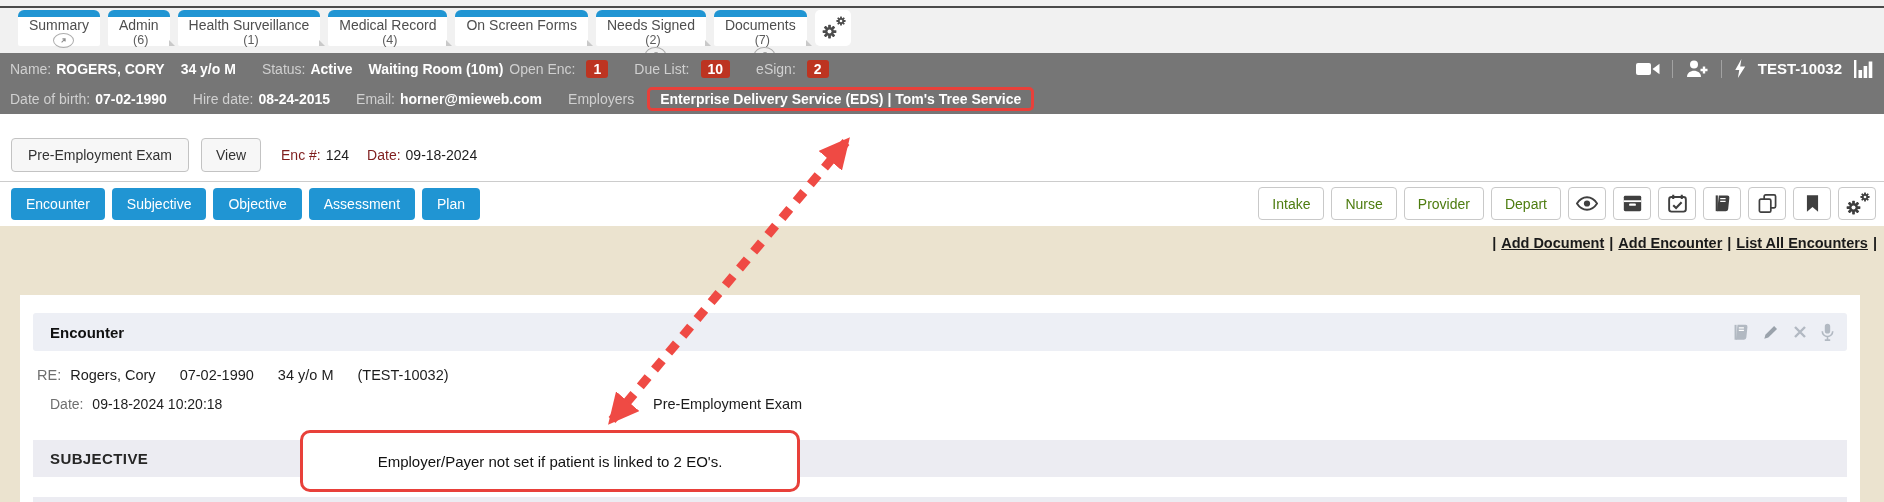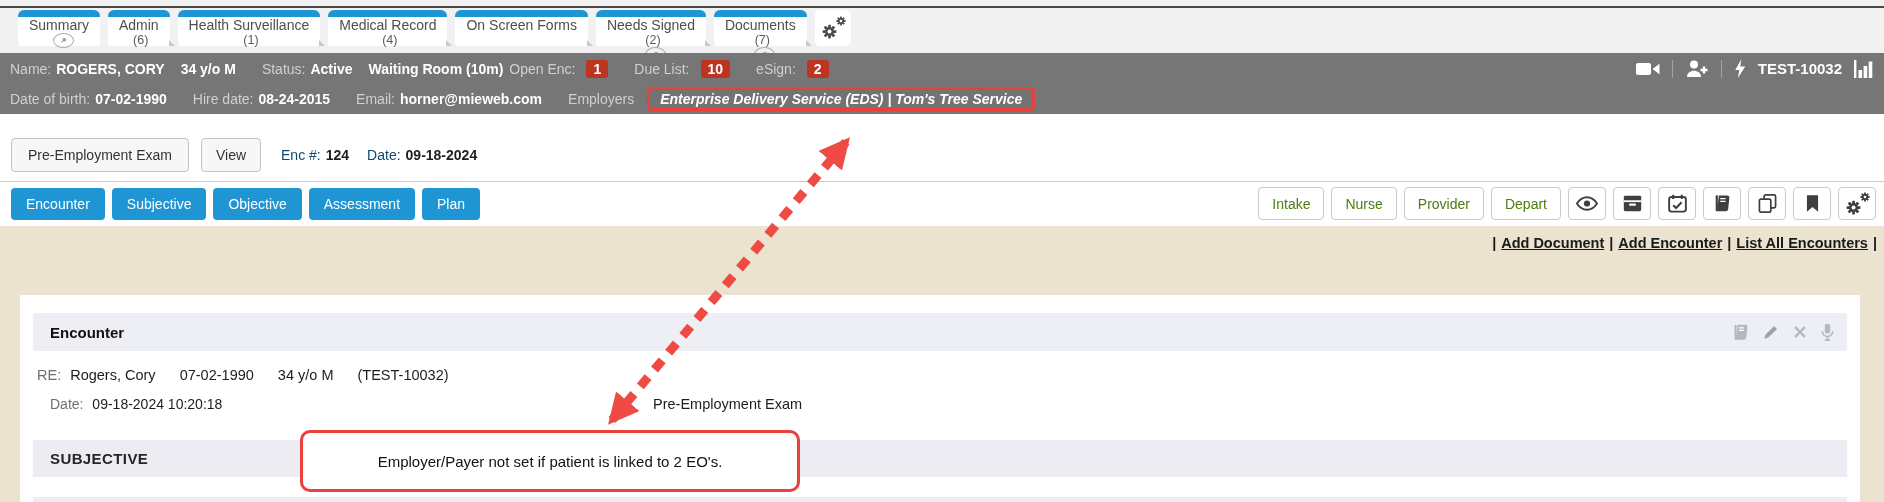--- a/index.html
+++ b/index.html
@@ -29,28 +29,28 @@
   .patientbar { position:absolute; top:53px; left:0; right:0; height:61px; background:#767676; color:#fff; font-size:14px; }
   .pb-row { position:relative; display:flex; align-items:center; height:30px; padding-left:10px; white-space:nowrap; }
   .pb-row.r1 { height:31px; }
   .pb-lbl { color:#d0d0d0; margin-right:5px; }
   .pb-val { color:#fff; font-weight:bold; }
   .gap-lg { margin-left:26px; } .gap-md { margin-left:16px; }
   .badge { display:inline-block; background:#bd3421; color:#fff; font-weight:bold; border-radius:3px; padding:1px 7px; margin-left:6px; cursor:pointer; }
   .pb-right { position:absolute; right:10px; top:0; height:31px; display:flex; align-items:center; gap:12px; color:#fff; }
   .pb-div { width:1px; height:18px; background:#a2a2a2; }
   .chart-id { font-weight:bold; font-size:15px; }
-  .emp-box { display:inline-block; border:3px solid #e8403a; border-radius:5px; padding:1px 10px; margin-left:8px; font-weight:bold; color:#fff; background:rgba(0,0,0,0.02);font-style:italic; }
+  .emp-box { display:inline-block; border:3px solid #e8403a; border-radius:5px; padding:1px 10px; margin-left:8px; font-weight:bold; color:#fff; background:rgba(0,0,0,0.02); }
 
   
   .encrow { position:absolute; top:114px; left:0; right:0; height:68px; background:#fff; border-bottom:1px solid #ccc; display:flex; align-items:flex-start; padding:24px 0 0 11px; }
   .btn-light { height:34px; background:#f7f7f7; border:1px solid #c3c3c3; border-radius:4px; color:#333; font-size:14px; padding:0 16px; display:flex; align-items:center; cursor:pointer; }
   .encrow .meta { display:flex; align-items:center; height:34px; margin-left:20px; font-size:14px; white-space:nowrap; }
-  .meta-lbl { color:#0c4a6e; margin-right:5px; }
-  .meta-val { color:#1d1d1d; font-weight:bold; }
+  .meta-lbl { color:#7f1d1d; margin-right:5px; }
+  .meta-val { color:#1d1d1d; font-weight:normal; }
 
   
   .navrow { position:absolute; top:182px; left:0; right:0; height:44px; background:#fff; }
   .nav-left { position:absolute; left:11px; top:6px; display:flex; gap:7px; }
   .btn-blue { height:32px; background:#2095d3; color:#fff; border:none; border-radius:4px; font-size:14px; padding:0 15px; display:flex; align-items:center; cursor:pointer; font-family:inherit; }
   .nav-right { position:absolute; right:8px; top:5px; display:flex; gap:7px; align-items:center; }
   .btn-ghost { height:33px; background:#fff; border:1px solid #c9c9c9; border-radius:4px; color:#4d7c0f; font-size:14px; padding:0 13px; display:flex; align-items:center; cursor:pointer; }
   .btn-icon { width:38px; height:33px; background:#fff; border:1px solid #c9c9c9; border-radius:4px; color:#3f3f3f; display:flex; align-items:center; justify-content:center; cursor:pointer; }
 
   

